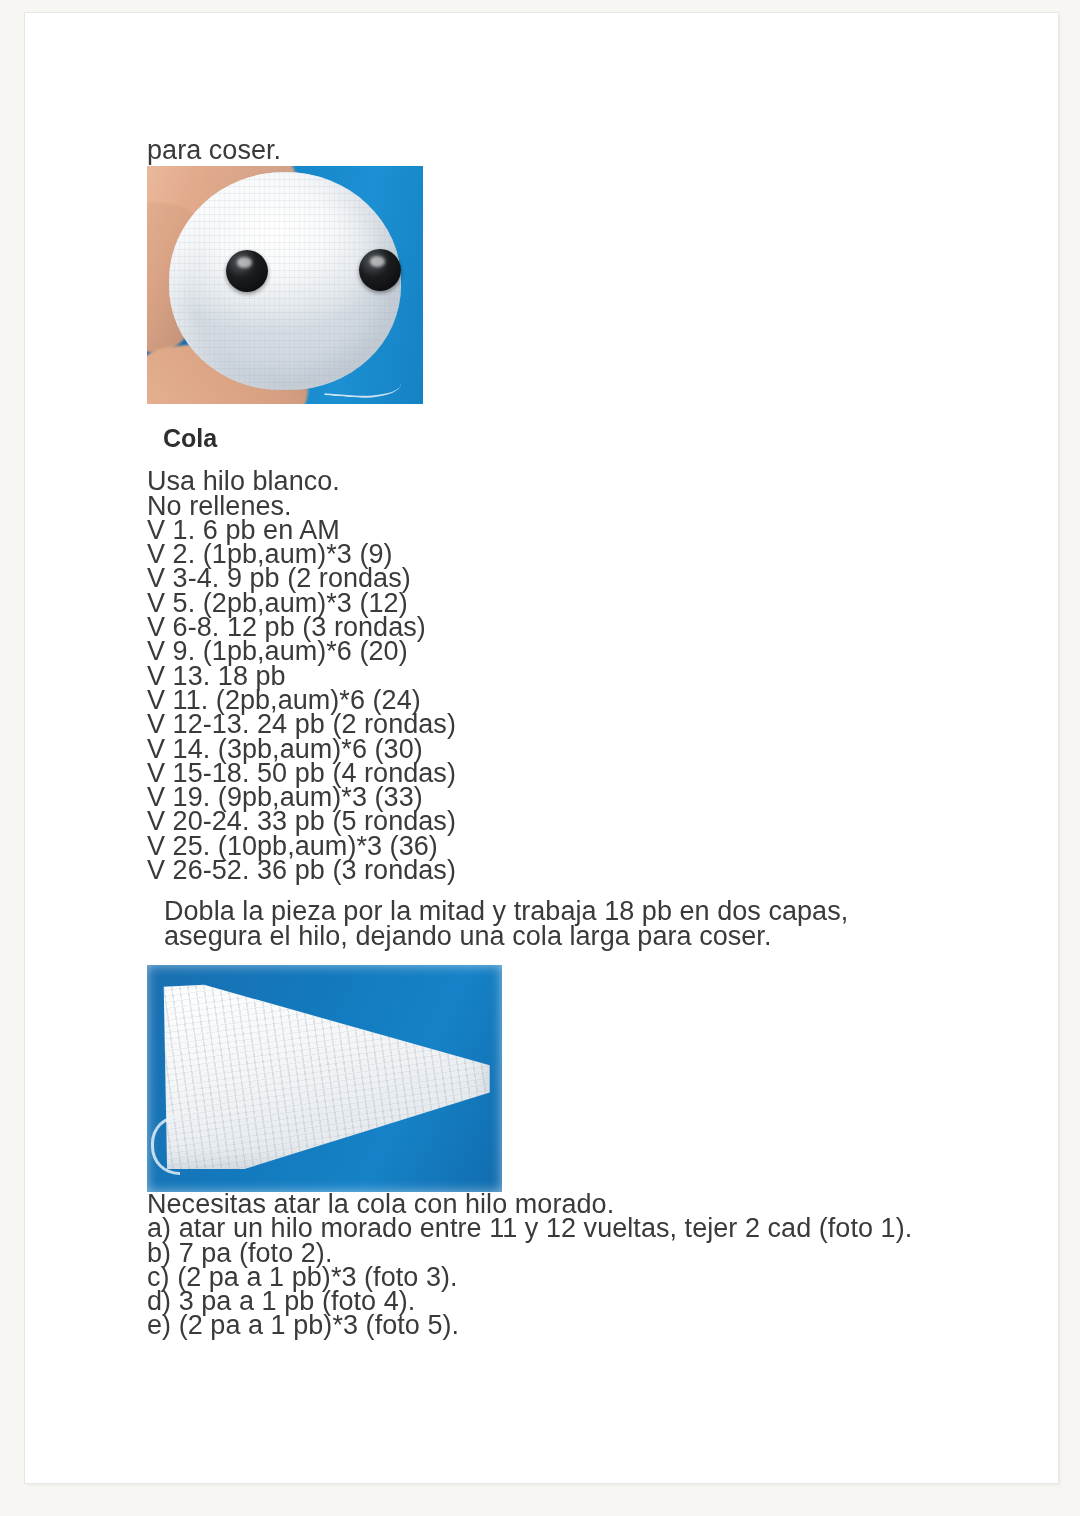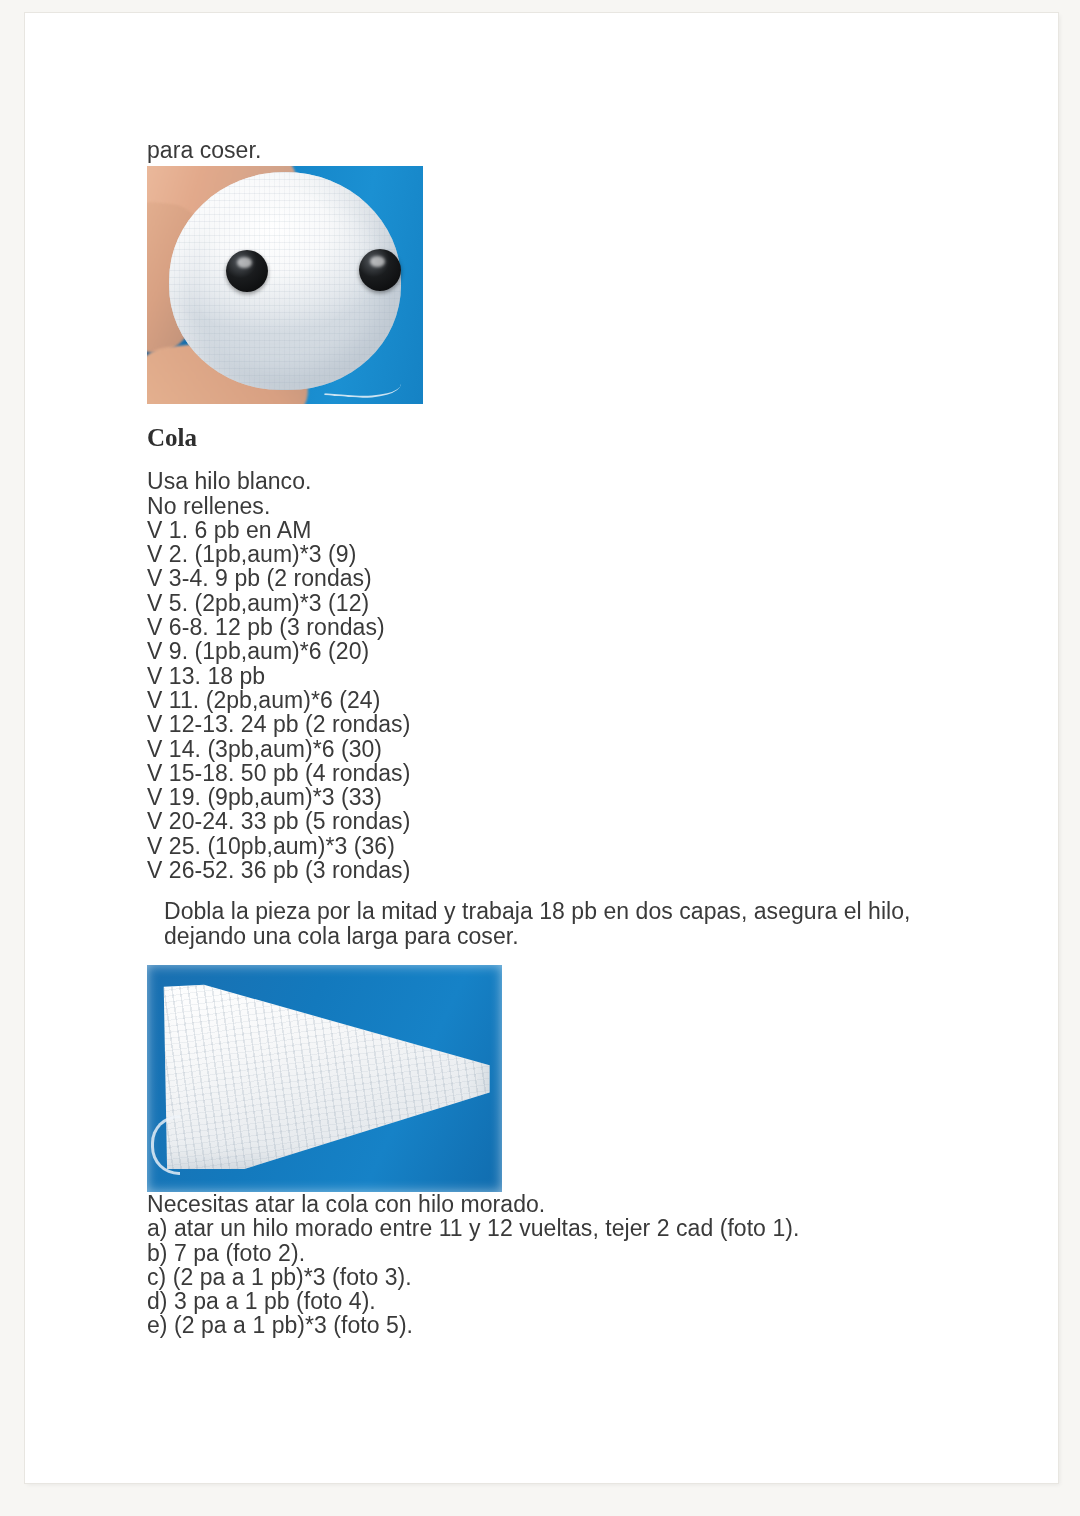--- a/index.html
+++ b/index.html
@@ -22,32 +22,32 @@
     background: #ffffff;
     box-shadow: 0 0 0 1px #e8e6e1, 2px 2px 4px rgba(0,0,0,0.06);
   }
   .content {
     position: absolute;
     left: 122px;
     top: 125px;
     width: 800px;
   }
   .doc-line {
-    font-size: 23px;
+    font-size: 27px;
     line-height: 24.3px;
     color: #3a3a3a;
     white-space: pre-wrap;
     letter-spacing: 0.05px;
   }
   .section-heading {
-    font-family: Liberation Serif, serif;
+    font-family: Liberation Sans, sans-serif;
     font-weight: bold;
     font-size: 25px;
     color: #2e2e2e;
-    margin: 20px 0 17px 0;
+    margin: 20px 0 17px 16px;
     line-height: 28px;
   }
   .para-block {
     margin: 17px;
   }
 
   
   .photo {
     position: relative;
     overflow: hidden;

